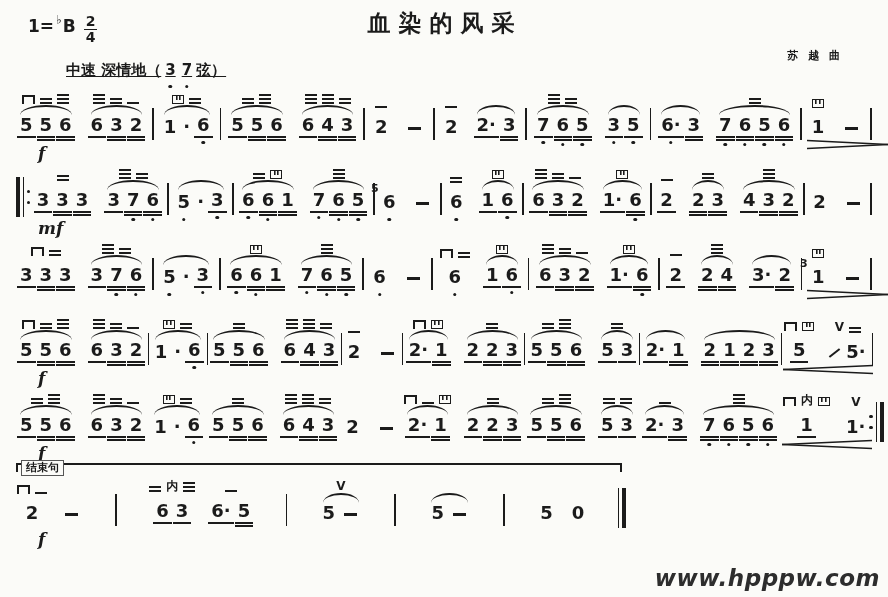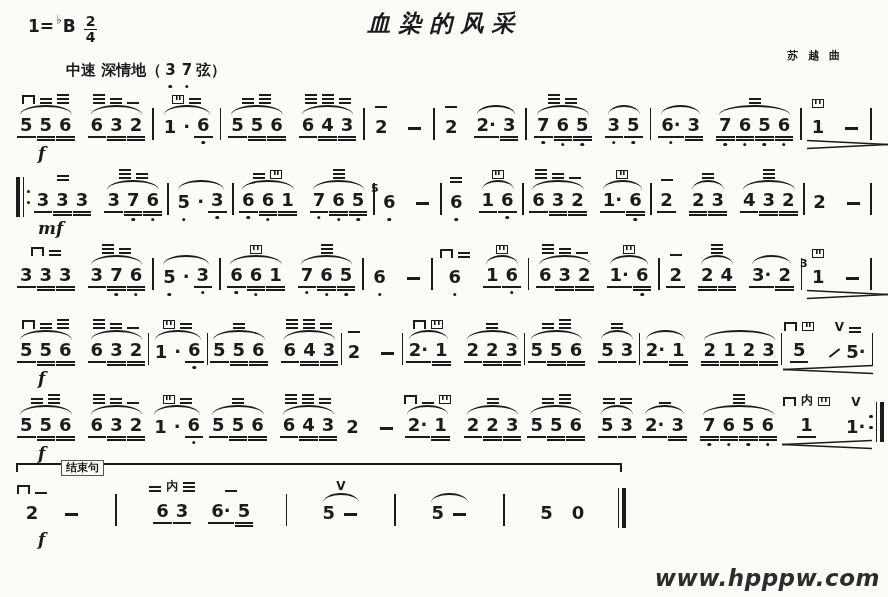--- a/index.html
+++ b/index.html
@@ -8,23 +8,23 @@
     background:#fbfbf8;color:#1b1b1b;
     font-family:"DejaVu Sans","Liberation Sans",sans-serif;
   }
   .sheet{padding:4px 14px 0 16px;}
   
   .hdr{position:relative;height:84px;}
   .keysig{position:absolute;left:12px;top:12px;display:flex;align-items:flex-start;gap:1px;font-size:17px;font-weight:bold;}
   .keysig sup{font-size:12px;line-height:1;margin:-2px 0 0 1px;}
   .ts{display:inline-flex;flex-direction:column;align-items:center;font-size:14px;line-height:1.1;font-weight:bold;margin-left:7px;margin-top:-2px;}
   .ts .den{border-top:1.6px solid #1b1b1b;padding:0 2px;}
-  .title{position:absolute;left:0;right:0;top:4px;text-align:center;font-size:23px;font-weight:bold;letter-spacing:8px;font-style:italic;}
+  .title{position:absolute;left:0;right:0;top:4px;text-align:center;font-size:23px;font-weight:bold;letter-spacing:8px;}
   .composer{position:absolute;right:31px;top:44px;font-size:11px;font-weight:bold;letter-spacing:3px;}
-  .tempo{position:absolute;left:50px;top:57px;display:flex;align-items:flex-end;gap:1px;font-size:15px;font-weight:bold;}
+  .tempo{position:absolute;left:50px;top:57px;display:flex;align-items:flex-end;gap:1px;font-size:15px;font-weight:bold;text-decoration:underline;}
   .tempo .note{font-size:15px;padding:0 3px 1px;}
   
   .lblock{position:relative;margin-bottom:14px;}
   .lblock.short{width:610px;padding-top:13px;}
   .mline{display:flex;align-items:flex-end;justify-content:space-between;width:100%;}
   .meas{display:flex;align-items:flex-end;gap:11px;}
   .grp{display:inline-flex;flex-direction:column;align-items:stretch;position:relative;padding:0 1px;}
   .annrow{height:16px;display:flex;align-items:flex-end;justify-content:center;gap:5px;margin-bottom:1px;}
   .slurrow{height:8px;margin:0 3px;}
   .slurrow.on{border-top:2px solid #1b1b1b;border-radius:50% 50% 0 0 / 100% 100% 0 0;}
@@ -51,21 +51,21 @@
   .fb{display:flex;flex-direction:column;gap:2px;}
   .fb i{display:block;width:12px;height:2px;background:#1b1b1b;}
   .f4{width:12px;height:9px;border:1.8px solid #1b1b1b;box-sizing:border-box;
       background-image:linear-gradient(#1b1b1b,#1b1b1b),linear-gradient(#1b1b1b,#1b1b1b);
       background-size:1.6px 4px,1.6px 4px;background-position:2.4px 0,5.8px 0;background-repeat:no-repeat;}
   .bowD{width:13px;height:9px;border:2px solid #1b1b1b;border-bottom:none;box-sizing:border-box;}
   .bowV{font-size:12px;font-weight:bold;line-height:1;}
   .annTxt{font-size:12px;font-weight:bold;line-height:1;}
   
   .bracket{position:absolute;top:0;left:0;width:606px;height:9px;border-top:2px solid #1b1b1b;border-left:2px solid #1b1b1b;border-right:2px solid #1b1b1b;box-sizing:border-box;}
-  .endlabel{position:absolute;top:-5px;left:3px;background:#fbfbf8;font-size:11px;font-weight:bold;padding:0 4px;border:1px solid #555;line-height:1.3;margin-left:40px;}
+  .endlabel{position:absolute;top:-5px;left:3px;background:#fbfbf8;font-size:11px;font-weight:bold;padding:0 4px;border:1px solid #555;line-height:1.3;}
   
   .wm{position:absolute;right:8px;bottom:6px;font-size:23px;font-weight:bold;font-style:italic;letter-spacing:0.5px;color:#2d2d2d;margin-left:30px;}
 </style>
 </head>
 <body>
 
 <div class="sheet">
   <div class="hdr">
     <div class="keysig">
       <span>1=</span>

